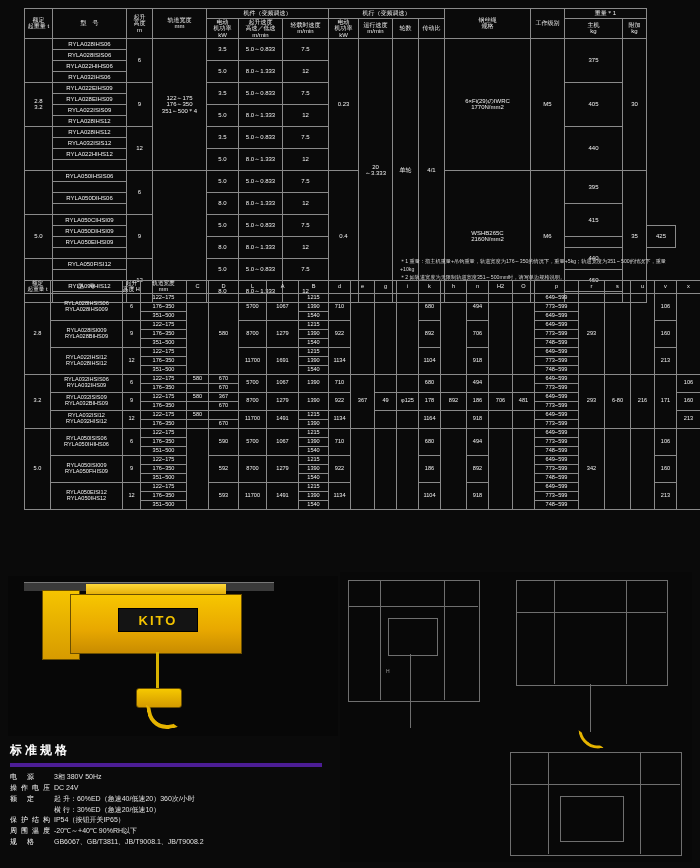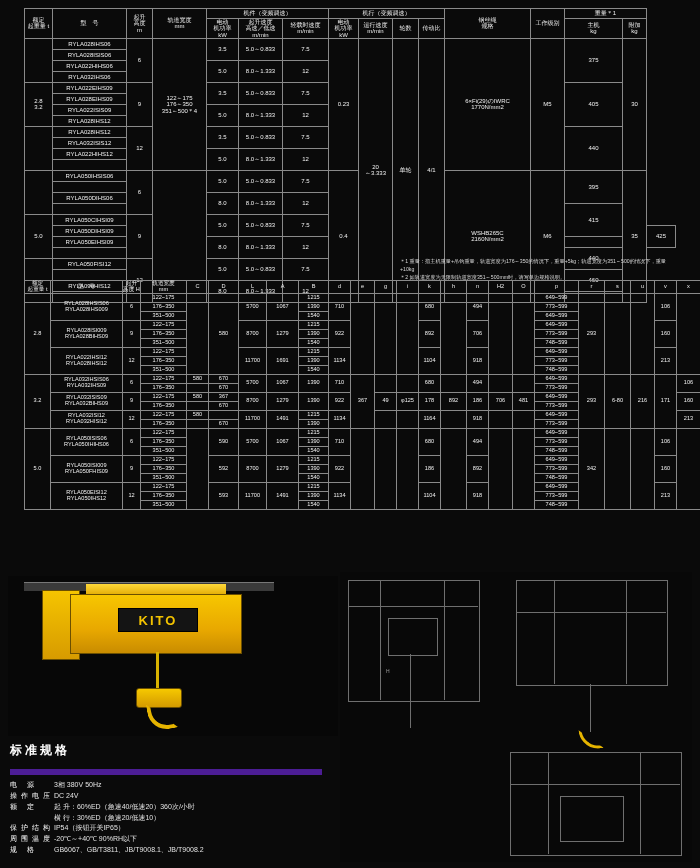--- a/index.html
+++ b/index.html
@@ -94,21 +94,21 @@
   .dwgline{position:absolute;background:#6f6f6f;}
   .dim{position:absolute;font-size:5px;color:#9c9c9c;}
 
   
   .stdspec{
     position:absolute;left:10px;top:742px;width:330px;height:118px;
     color:#e6e6e6;
   }
   .stdspec .ttl{
     font-size:12px;font-weight:bold;letter-spacing:3px;color:#ffffff;
-    border-bottom:6px solid #4c1d95;padding-bottom:10px;margin-bottom:5px;width:312px;
+    border-bottom:4px solid #4c1d95;padding-bottom:4px;margin-bottom:5px;width:312px;
   }
   .srow{display:flex;font-size:7px;line-height:1.55;}
   .slab{width:44px;letter-spacing:4px;flex:none;color:#ffffff;}
   .sval{flex:1;color:#e2e2e2;}
   .sub2{padding-left:44px;font-size:7px;line-height:1.55;color:#e2e2e2;}
 </style>
 </head>
 <body>
 
 <div class="page">

